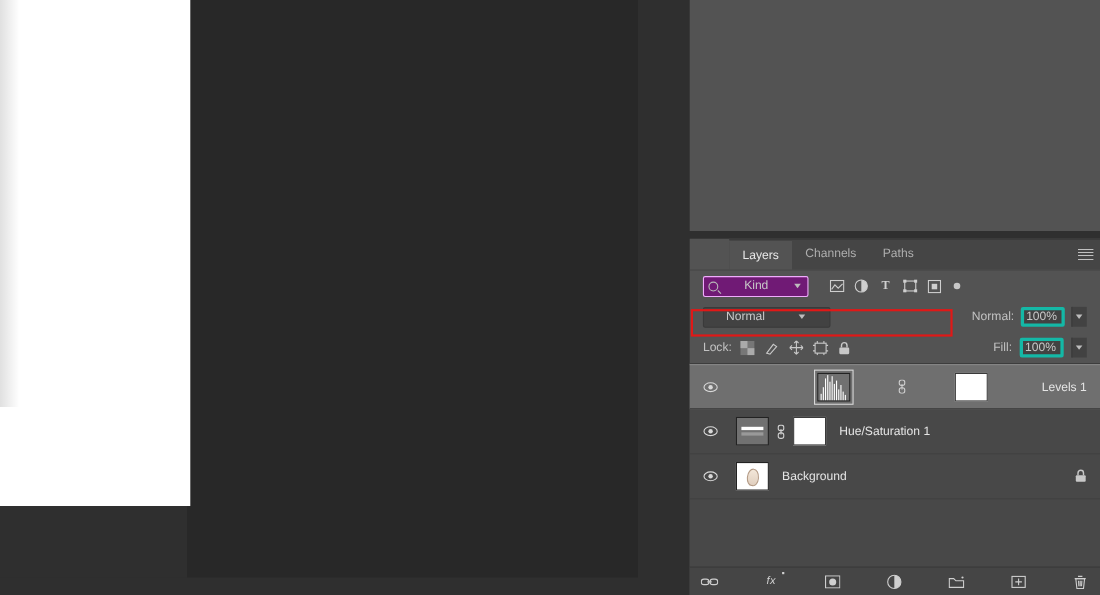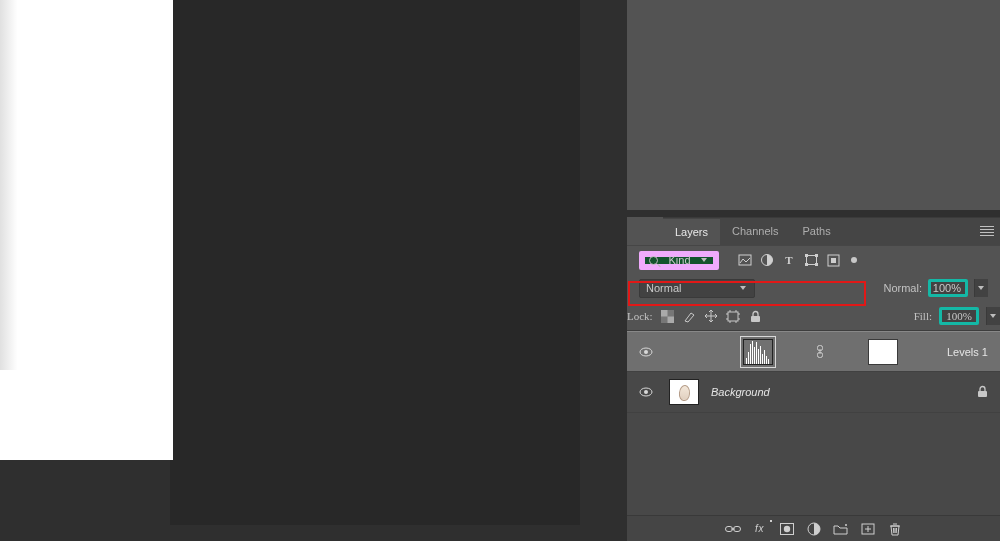--- a/index.html
+++ b/index.html
@@ -11,63 +11,63 @@
 
   .top-panel { position: absolute; left: 627px; top: 0; width: 373px; height: 210px; background: #535353; }
 
   .layers-panel { position: absolute; left: 627px; top: 217px; right: 0; bottom: 0; background: #535353; display: flex; flex-direction: column; }
   .panel-tabs { display: flex; align-items: center; height: 28px; background: #454545; border-top:1px solid #3a3a3a; position: relative; margin-left: 36px; }
   .panel-tabs .tab { padding: 6px 12px 7px 12px; color: #aeaeae; cursor: default; }
   .panel-tabs .tab.active { background: #535353; color: #e8e8e8; border-top: 1px solid #535353; }
   .panel-menu { position: absolute; right: 6px; top: 8px; width: 14px; height: 11px; background: repeating-linear-gradient(#c0c0c0,#c0c0c0 1px,transparent 1px,transparent 3px); }
 
   .filter-row { display: flex; align-items: center; height: 29px; padding: 0 12px; gap: 6px; border-top:1px solid #464646;}
-  .kind-select { display: flex; align-items: center; width: 80px; height: 19px; background: #14532d; border: 6px solid #f0abfc; border-radius: 2px; padding: 0 4px; justify-content: space-between; }
+  .kind-select { display: flex; align-items: center; width: 96px; height: 19px; background: #701a75; border: 1px solid #f0abfc; border-radius: 2px; padding: 0 4px; justify-content: space-between; }
   .search-ico { width: 9px; height: 9px; border: 1px solid #b8b8b8; border-radius: 50%; position: relative; }
   .search-ico::after { content: ""; position: absolute; width: 4px; height: 1px; background: #b8b8b8; transform: rotate(45deg); left: 7px; top: 8px; }
   .chev { width: 8px; height: 6px; }
   .chev::before { content:""; display:block; width:0; height:0; border-left:3px solid transparent; border-right:3px solid transparent; border-top:4px solid #bdbdbd; margin-top:1px;}
   .ftype { width: 16px; height: 15px; display: inline-flex; align-items: center; justify-content: center; color: #d0d0d0; font-size: 11px; }
   .pill-dot { width:6px; height:6px; border-radius:50%; background:#c8c8c8; margin-left:4px; }
 
   .blend-row { display:flex; align-items:center; height:28px; padding:0 12px; gap:6px; position:relative; }
-  .blend-select { display:flex; align-items:center; width:116px; height:19px; background:#424242; border:1px solid #3a3a3a; border-radius:2px; padding:0 6px; justify-content:space-between; }
+  .blend-select { display:flex; align-items:center; width:116px; height:19px; background:#424242; border:1px solid #3a3a3a; border-radius:2px; padding:0 20px; justify-content:space-between; }
   .opacity-label { color:#c2c2c2; }
   .pill-input { display:flex; align-items:center; width:40px; height:18px; background:#424242; border:3px solid #14b8a6; border-radius:2px; padding:0 4px; justify-content:flex-end; }
   .tiny-chev { width:14px; height:18px; display:flex; align-items:center; justify-content:center; border-left:1px solid #3a3a3a; background:#424242; }
   .red-box { position:absolute; left:628px; top:281px; width:238px; height:25px; border:2px solid #e11817; pointer-events:none; z-index:5;}
 
-  .lock-row { display:flex; align-items:center; height:28px; padding:0 0; gap:7px;font-family:Liberation Serif, serif;}
+  .lock-row { display:flex; align-items:center; height:28px; padding:0 12px; gap:7px;}
   .lock-row .llabel { color:#c2c2c2; }
   .lock-ico { width:15px; height:14px; display:flex; align-items:center; justify-content:center; color:#c5c5c5; font-size:11px;}
   .lock-spacer { flex:1; }
 
   .layer-list { flex: 1; background:#484848; border-top:1px solid #3d3d3d;}
   .layer { display:flex; align-items:center; height:41px; padding:0 12px; border-bottom:1px solid #414141; gap:6px; position:relative;}
   .layer.sel { background:#6f6f6f;justify-content:space-between; }
   .layer.sel.first { border-top:1px solid #888; }
   .eye { width:14px; height:14px; display:flex; align-items:center; justify-content:center;}
   .eye svg { display:block; }
   .thumb { width:30px; height:26px; background:#fff; border:1px solid #222; display:flex; align-items:center; justify-content:center; position:relative; overflow:hidden;}
   .thumb.selwrap { outline: 1px solid #d8d8d8; outline-offset: 2px; }
   .mask { width:30px; height:26px; background:#fff; border:1px solid #3a3a3a; }
   .link { width:10px; height:13px; display:flex; align-items:center; justify-content:center; color:#c8c8c8;}
   .lname { margin-left:6px; color:#e5e5e5; }
-  .lname.bg { font-style: italic; }
+  .lname.bg { }
   .bg-lock { position:absolute; right:12px; top:13px; width:11px; height:13px; }
 
   .histogram { width:100%; height:100%; display:flex; align-items:flex-end; justify-content:center; gap:1px; background:#717171;}
   .histogram .b { width:1px; background:#fff; }
   .hs-thumb { background:#717171; position:relative; }
   .hs-thumb::before { content:""; position:absolute; left:4px; top:8px; width:20px; height:3px; background:#fff; }
   .hs-thumb::after { content:""; position:absolute; left:4px; top:13px; width:20px; height:3px; background:#999; }
   .bg-thumb { background:#fff; }
   .bg-thumb::after { content:""; position:absolute; left:9px; top:5px; width:9px; height:14px; border:1px solid #b49b86; border-radius:50% 50% 45% 45%; background:linear-gradient(#f3e7d9,#e0cfbf); transform:rotate(5deg);}
 
-  .bottom-bar { height:26px; background:#454545; border-top:1px solid #393939; display:flex; align-items:center; justify-content:center; padding:0 10px; gap:11px; }
+  .bottom-bar { height:26px; background:#454545; border-top:1px solid #393939; display:flex; align-items:center; justify-content:space-between; padding:0 10px; gap:11px; }
   .bb-ico { width:16px; height:15px; display:flex; align-items:center; justify-content:center; color:#cfcfcf; }
   .bb-ico svg { display:block; }
   .fx-label { font-size:10px; font-style:italic; color:#cfcfcf; letter-spacing:0.5px; position:relative;}
   .fx-label .dot{ position:absolute; right:-4px; top:-1px; width:2px; height:2px; background:#cfcfcf;}
 </style>
 </head>
 <body>
 
 <div class="canvas-area">
   <div class="canvas-dark"></div>
@@ -212,20 +212,39 @@
         <svg width="8" height="13">
             <rect x="1.5" y="0.5" width="5" height="5" rx="2" fill="none" stroke="#cfcfcf"></rect>
             <rect x="1.5" y="7.5" width="5" height="5" rx="2" fill="none" stroke="#cfcfcf"></rect>
             <line x1="4" y1="4" x2="4" y2="9" stroke="#cfcfcf"></line>
           </svg>
       </span>
       <div class="mask"></div>
       <span class="lname">Levels 1</span>
     </div>
 
+    <div class="layer">
+      <span class="eye">
+        <svg width="14" height="10">
+            <ellipse cx="7" cy="5" rx="6" ry="4" fill="none" stroke="#d8d8d8"></ellipse>
+            <circle cx="7" cy="5" r="2" fill="#d8d8d8"></circle>
+          </svg>
+      </span>
+      <span style="width:4px"></span>
+      <div class="thumb hs-thumb"></div>
+      <span class="link">
+        <svg width="8" height="13">
+            <rect x="1.5" y="0.5" width="5" height="5" rx="2" fill="none" stroke="#cfcfcf"></rect>
+            <rect x="1.5" y="7.5" width="5" height="5" rx="2" fill="none" stroke="#cfcfcf"></rect>
+            <line x1="4" y1="4" x2="4" y2="9" stroke="#cfcfcf"></line>
+          </svg>
+      </span>
+      <div class="mask"></div>
+      <span class="lname">Hue/Saturation 1</span>
+    </div>
 
     <div class="layer">
       <span class="eye">
         <svg width="14" height="10">
             <ellipse cx="7" cy="5" rx="6" ry="4" fill="none" stroke="#d8d8d8"></ellipse>
             <circle cx="7" cy="5" r="2" fill="#d8d8d8"></circle>
           </svg>
       </span>
       <span style="width:4px"></span>
       <div class="thumb bg-thumb"></div>

